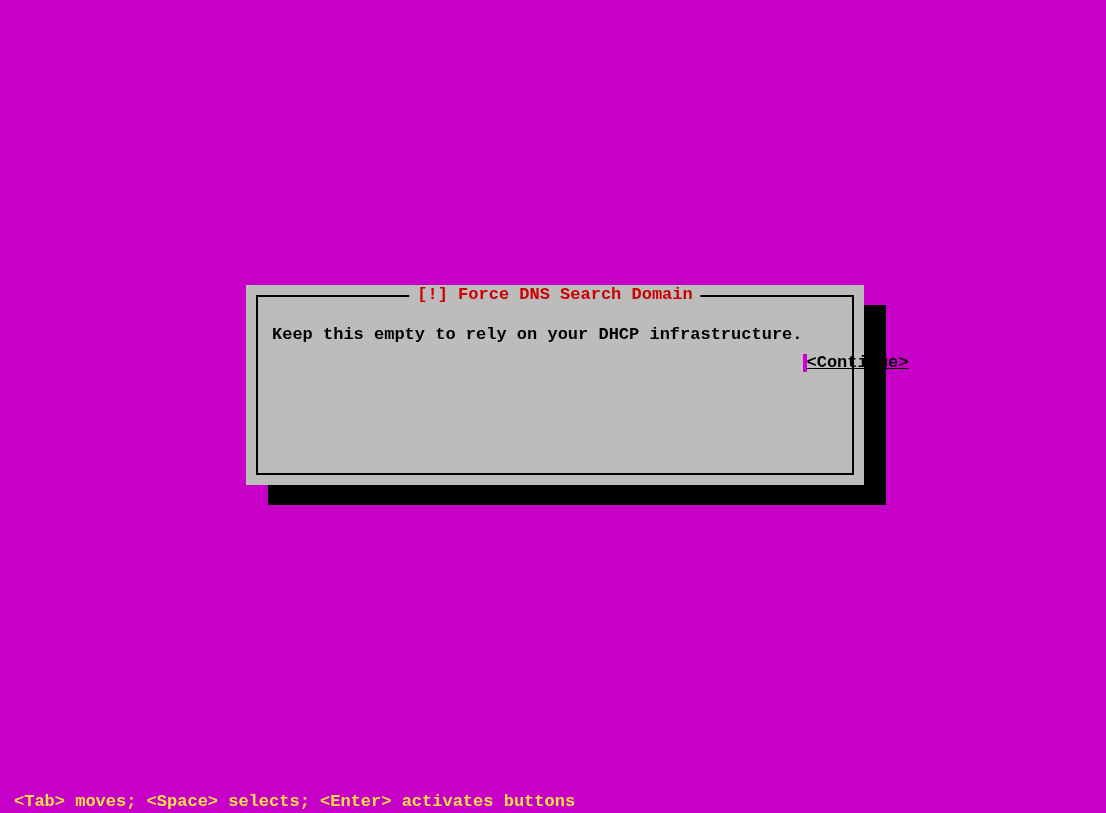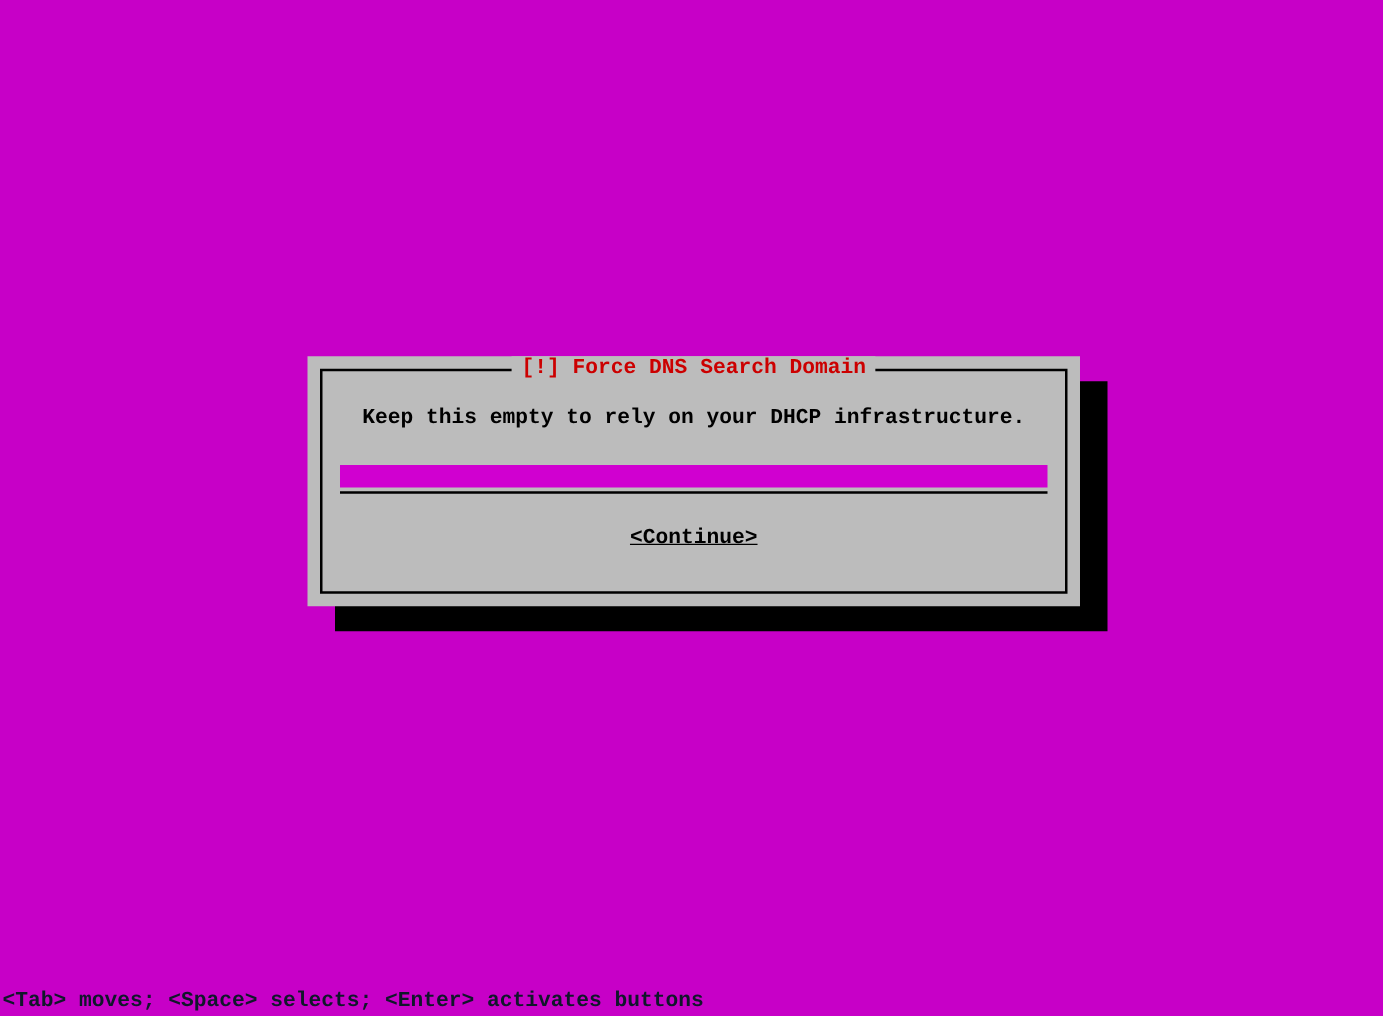--- a/index.html
+++ b/index.html
@@ -59,22 +59,22 @@
       color: #cc0000;
     }
     
     .title-text {
       color: #cc0000;
     }
     
     .dialog-content {
       padding: 28px 14px 10px 14px;
       display: flex;
-      flex-direction: column;
-      align-items: center;
+      flex-direction: row;
+      align-items: flex-end;
     }
     
     .instruction-text {
       color: #000000;
       text-align: center;
       margin-bottom: 28px;
       white-space: nowrap;
     }
     
     .input-field {
@@ -103,23 +103,23 @@
       border: none;
       font-family: inherit;
       font-size: inherit;
       font-weight: bold;
       cursor: pointer;
       text-decoration: underline;
     }
     
     .footer-help {
       position: absolute;
-      left: 2px;
+      left: 14px;
       bottom: 2px;
-      color: #0f172a;
+      color: #fde047;
       white-space: nowrap;
     }
   </style>
 </head>
 <body>
 
 <div class="dialog-shadow"></div>
 
 <div class="dialog-outer">
   <div class="dialog-frame">

